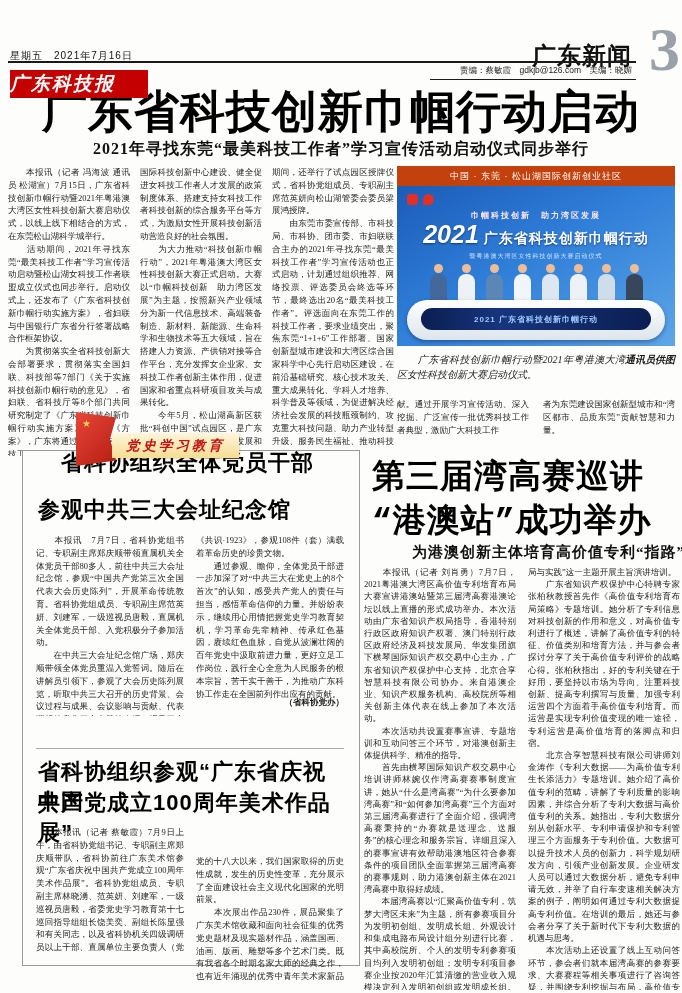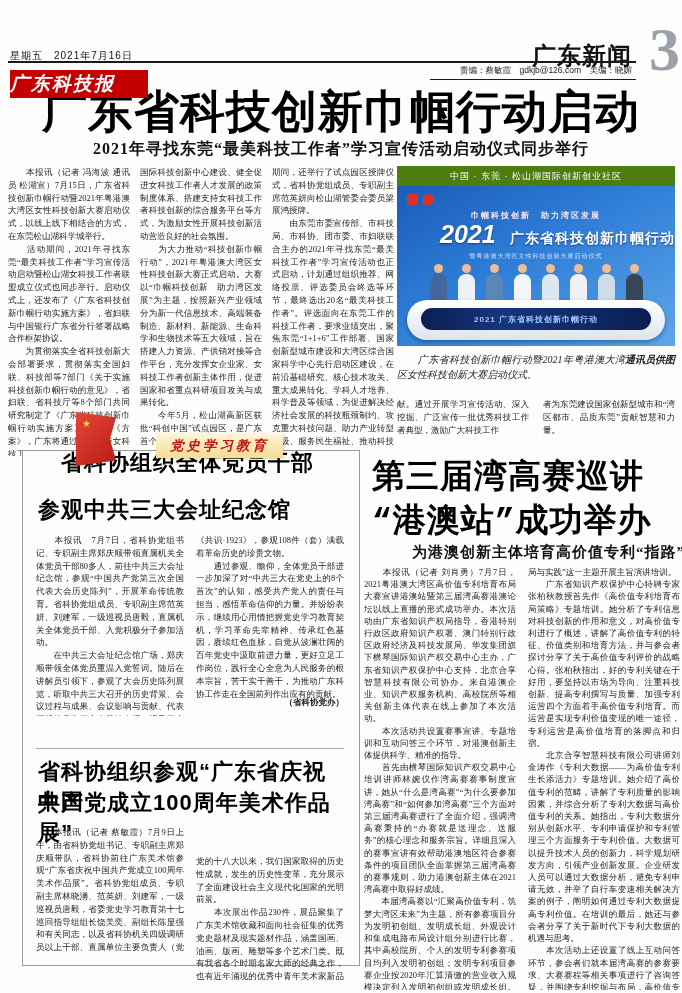--- a/index.html
+++ b/index.html
@@ -23,31 +23,31 @@
             font-weight:900;font-size:45px;letter-spacing:1px;color:#000;}
   .subhead{left:0;right:0;top:139px;text-align:center;font-size:16px;font-weight:bold;color:#111;letter-spacing:1px;}
   .body-text{font-family:"Liberation Serif",serif;color:#1c1c1c;text-align:justify;
              white-space:pre-wrap;overflow:hidden;}
   .lead-col{top:166px;width:122px;height:290px;font-size:8.5px;line-height:12.8px;}
   .after-col{top:398px;width:132px;height:56px;font-size:8.5px;line-height:13px;}
 
   
   .photo{left:397px;top:166px;width:278px;height:180px;margin:0;background:#1e61be;overflow:hidden;
          box-shadow:0 0 0 1px #ccd2d8 inset;}
-  .photo-topbar{position:absolute;left:0;right:0;top:0;height:20px;background:#4d7c0f;color:#fff;
+  .photo-topbar{position:absolute;left:0;right:0;top:0;height:20px;background:#c2410c;color:#fff;
                 font-family:"Liberation Sans",sans-serif;font-size:9px;line-height:20px;text-align:center;letter-spacing:1px;}
   .photo-body{position:absolute;left:0;right:0;top:20px;bottom:0;
               background:linear-gradient(150deg,#1b5cb8 0%,#2f7ed8 45%,#5ea6e8 100%);}
   .plogo{position:absolute;top:8px;width:11px;height:11px;background:#e03028;}
   .p1{left:10px;border-radius:3px;}
   .p2{left:26px;border-radius:50% 50% 50% 0;}
   .photo-slogan{position:absolute;left:0;right:0;top:24px;text-align:center;color:#ffe6ea;
                 font-size:8px;font-weight:bold;letter-spacing:2px;}
-  .photo-titlerow{position:absolute;left:0;right:0;top:34px;display:flex;justify-content:space-between;
-                  align-items:baseline;gap:5px;color:#fff;text-shadow:0 1px 2px rgba(0,0,40,.5);margin-left:43px;}
+  .photo-titlerow{position:absolute;left:0;right:0;top:34px;display:flex;justify-content:center;
+                  align-items:baseline;gap:5px;color:#fff;text-shadow:0 1px 2px rgba(0,0,40,.5);}
   .pyear{font-family:"Liberation Sans",sans-serif;font-style:italic;font-weight:900;font-size:25px;}
   .ptitle{font-family:"Liberation Sans",sans-serif;font-weight:900;font-size:14px;letter-spacing:1px;}
   .photo-sub{position:absolute;left:0;right:0;top:66px;text-align:center;color:#cfe6ff;
              font-family:"Liberation Sans",sans-serif;font-size:6px;letter-spacing:1px;}
   .people{position:absolute;left:0;right:0;top:78px;display:flex;justify-content:center;gap:11px;}
   .person .head{width:9px;height:9px;border-radius:50%;background:#ecbd96;margin:0 auto;}
   .person .torso{width:17px;height:36px;border-radius:8px 8px 0 0;margin-top:1px;}
   .person:nth-child(1) .torso{background:#44689c;}
   .person:nth-child(2) .torso{background:#eef2f7;}
   .person:nth-child(3) .torso{background:#5b87b8;}
@@ -68,21 +68,21 @@
 
   
   .party-box{left:22px;top:450px;width:336px;height:514px;border:1px solid #9a9a9a;background:#fdfdfb;}
   .flag{left:76px;top:412px;width:40px;height:54px;z-index:4;
         background:linear-gradient(135deg,#e8463a,#b51d10);
         clip-path:polygon(0 0,100% 10%,85% 50%,100% 90%,0 100%);}
   .star{position:absolute;left:6px;top:6px;color:#ffd34d;font-size:10px;}
   .flag-label{left:112px;top:433px;height:18px;padding:4px 14px 3px;z-index:4;
               background:linear-gradient(180deg,#fdf6dc,#f6dd93);
               color:#c21414;font-weight:bold;font-style:italic;font-size:13.5px;letter-spacing:3px;
-              font-family:"Liberation Serif",serif;box-shadow:1px 1px 2px rgba(120,90,0,.25);margin-left:44px;}
+              font-family:"Liberation Serif",serif;box-shadow:1px 1px 2px rgba(120,90,0,.25);}
   .box-title{left:38px;width:310px;margin:0;font-family:"Liberation Sans",sans-serif;
              font-weight:bold;font-size:22px;color:#000;letter-spacing:1px;z-index:2;}
   .box-col{width:148px;height:182px;font-size:8.5px;line-height:12.8px;}
   .box-col.b{height:130px;}
   .signoff{left:196px;top:697px;width:148px;text-align:right;font-size:8.5px;font-weight:bold;}
   .box-sep{left:36px;top:748px;width:308px;height:1px;background:#aaa;}
 
   
   .contest-title{left:364px;width:318px;margin:8px;font-family:Liberation Mono, monospace;
                  font-weight:900;font-size:33px;color:#000;letter-spacing:1px;}

